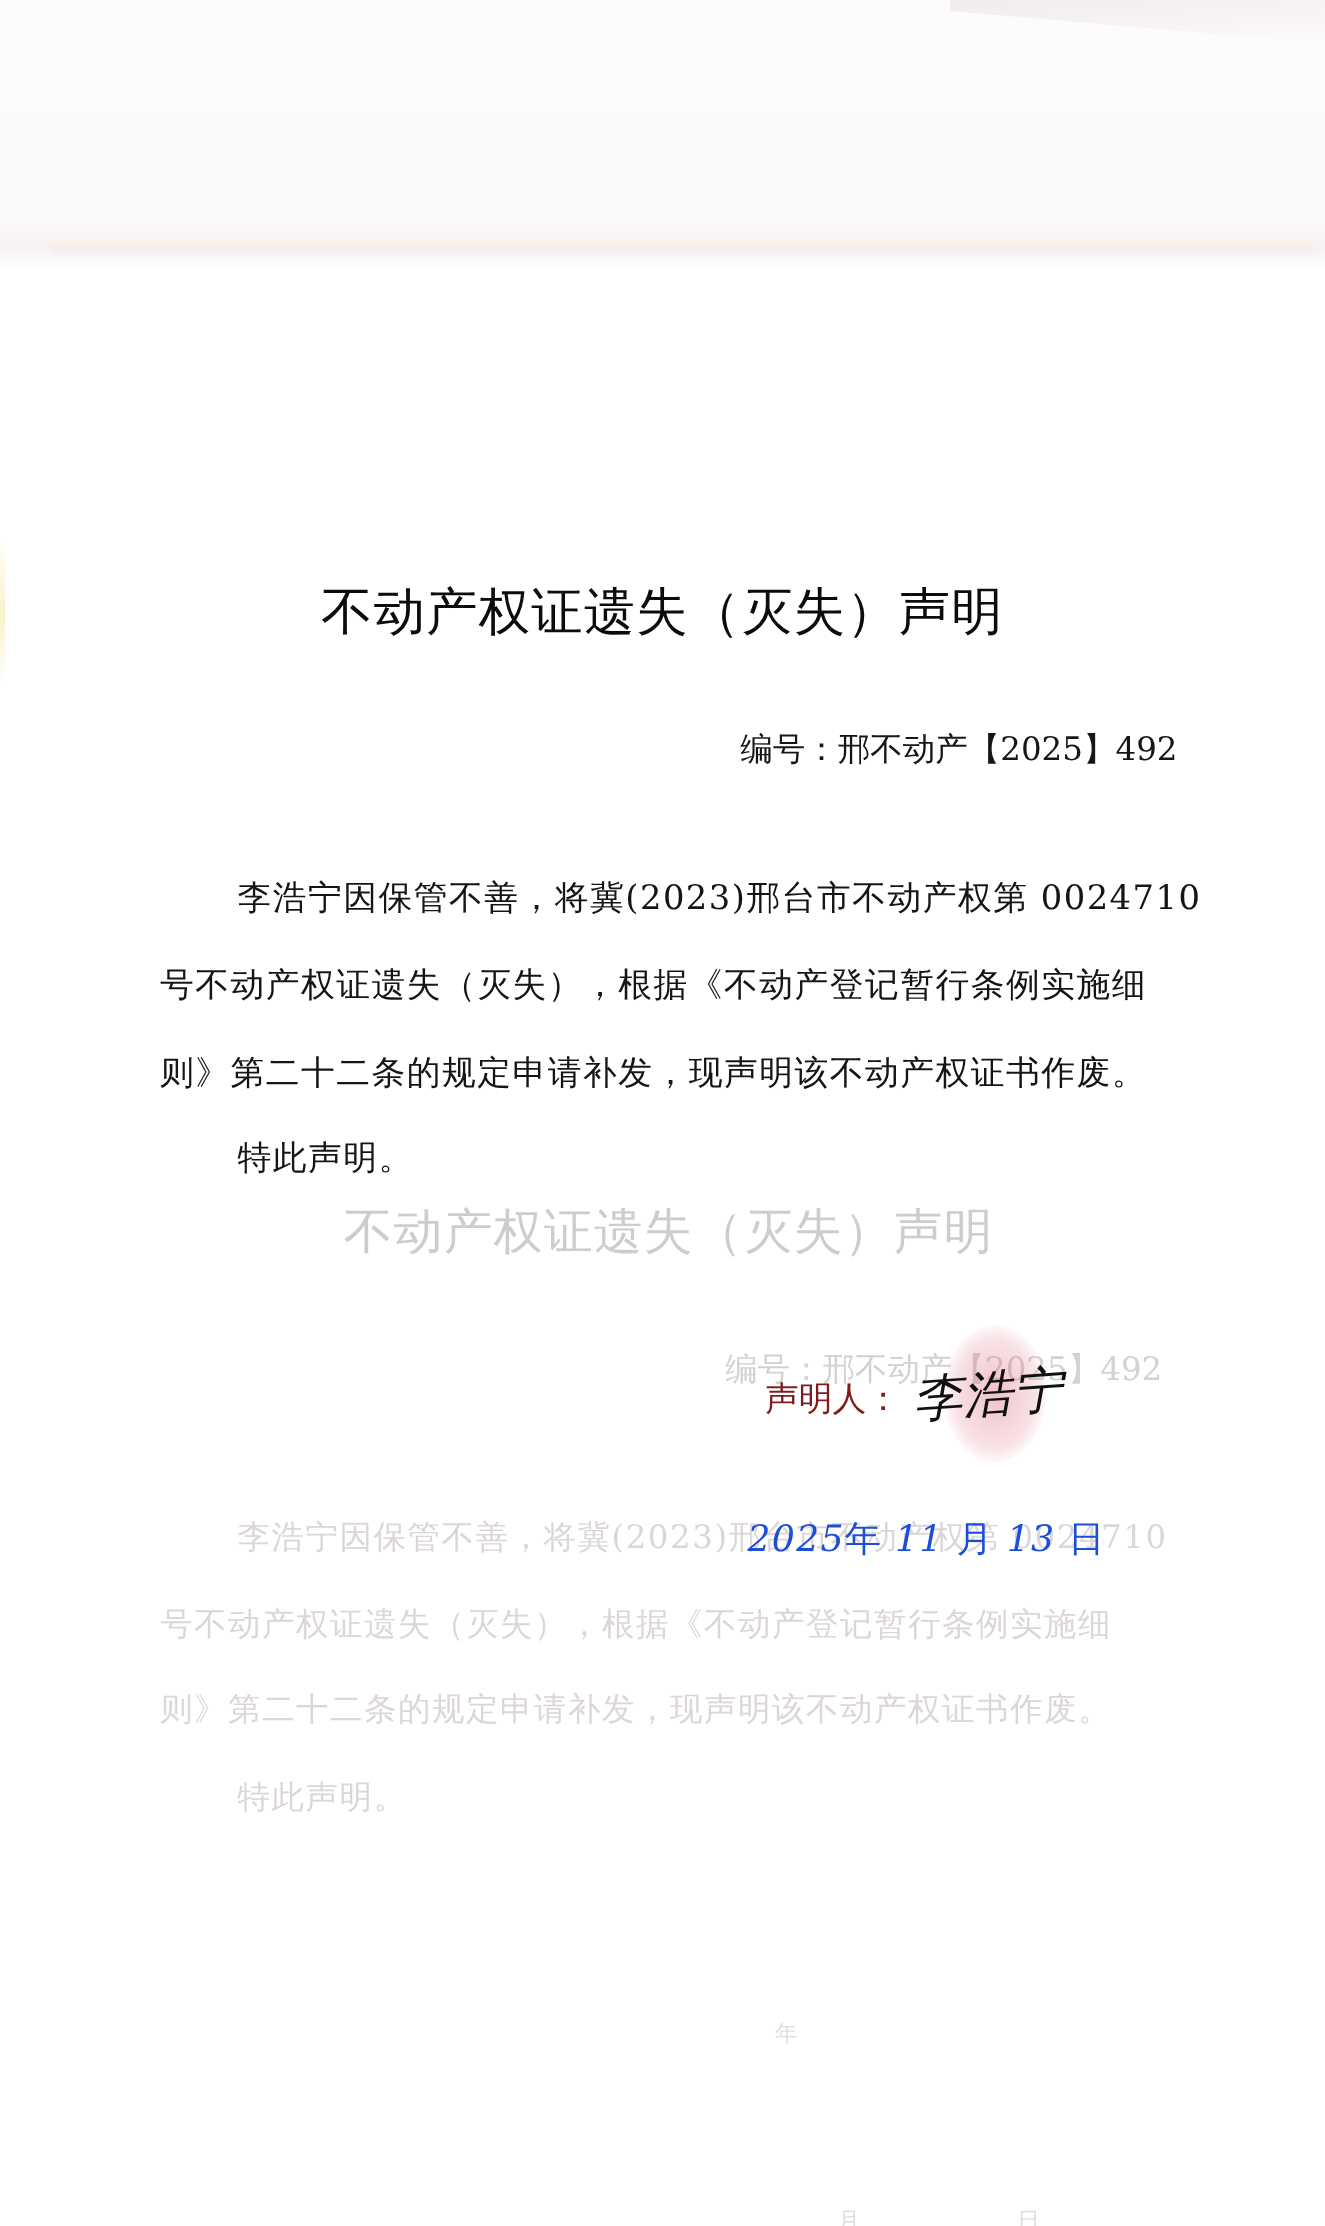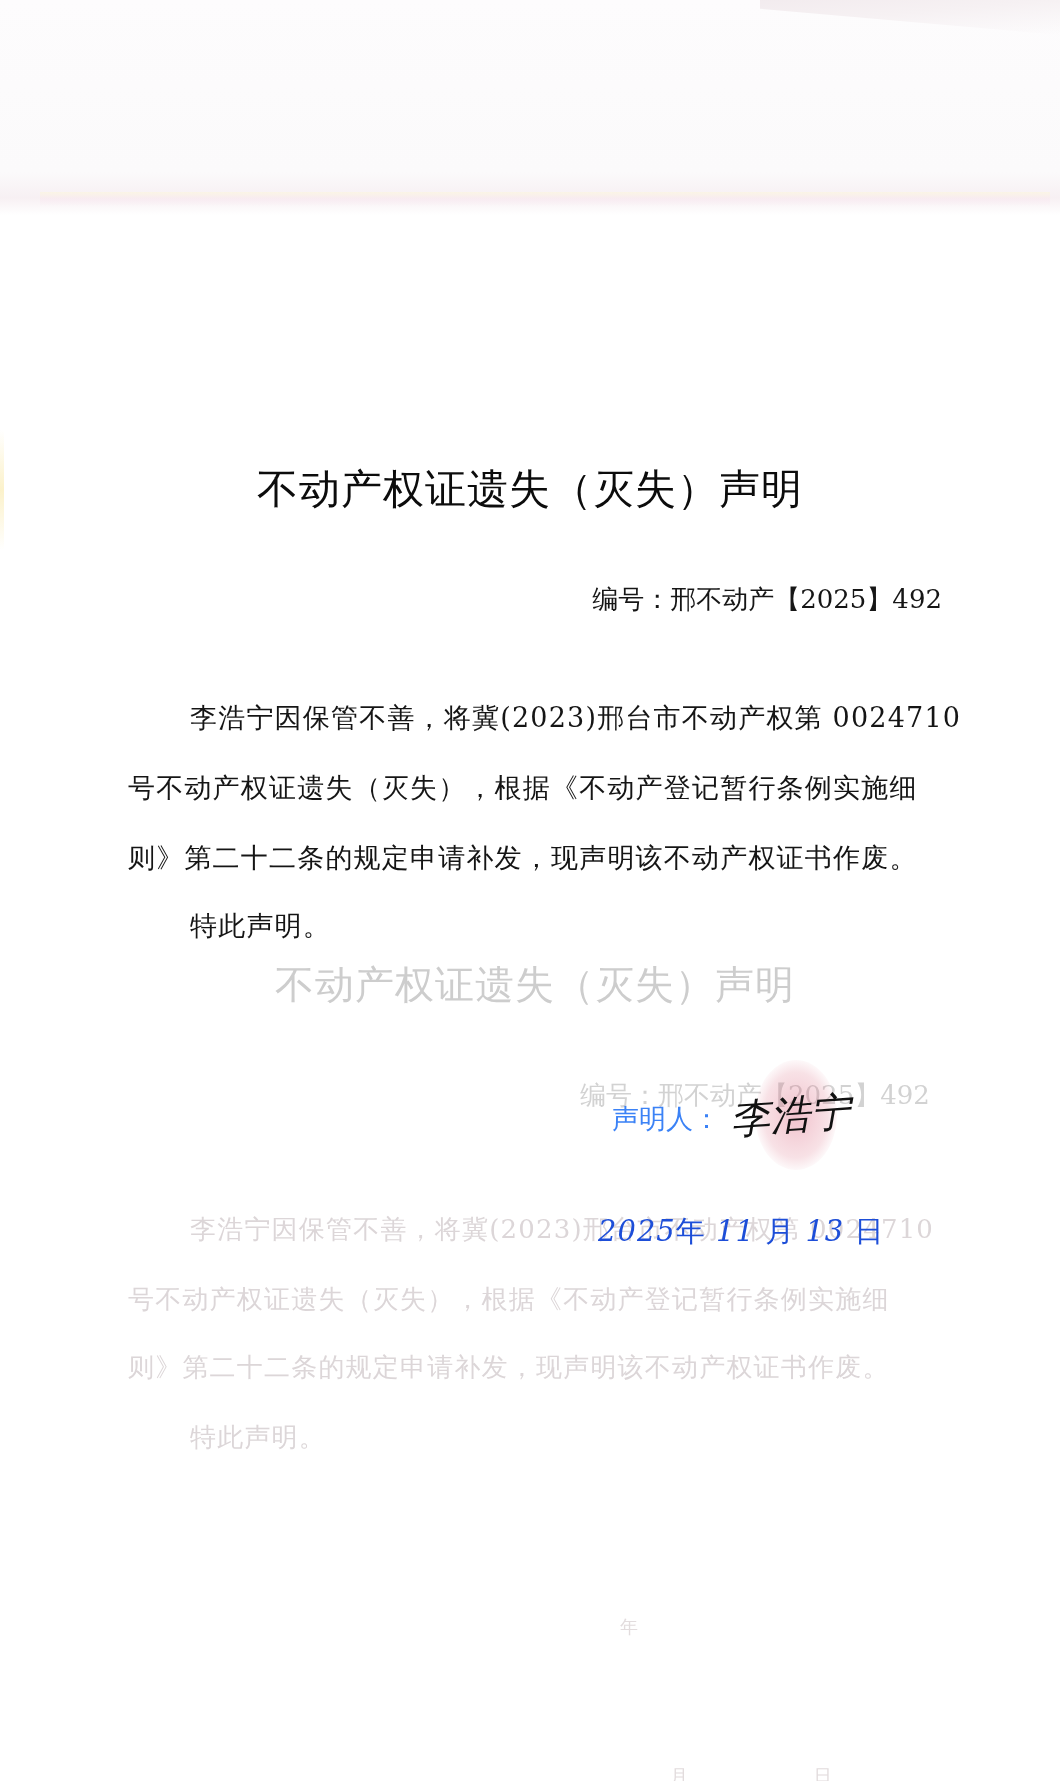--- a/index.html
+++ b/index.html
@@ -50,21 +50,21 @@
   .g4 { left:190px; top:1382px; top:1378px; }
   .g4 { top:1375px; }
 
   .seal {
     position:absolute; left:755px; top:1060px; width:82px; height:110px;
     border-radius:50%;
     background:radial-gradient(ellipse at center, rgba(214,80,110,0.35) 0%, rgba(222,120,140,0.22) 55%, rgba(255,255,255,0) 75%);
   }
   .signer-label {
     left:612px; top:1101px; font-family:"DejaVu Sans","Liberation Sans",sans-serif;
-    font-size:27px; color:#3b82f6;
+    font-size:27px; color:#7f1d1d;
   }
   .signature {
     left:730px; top:1088px; font-size:40px; color:#111;
     font-family:"DejaVu Serif","Liberation Serif",serif; font-style:italic;
     transform:rotate(-4deg);
   }
   .date {
     left:598px; top:1212px; font-size:29px; color:#1d4ed8;
     font-family:"DejaVu Sans","Liberation Sans",sans-serif;
     letter-spacing:1px;

